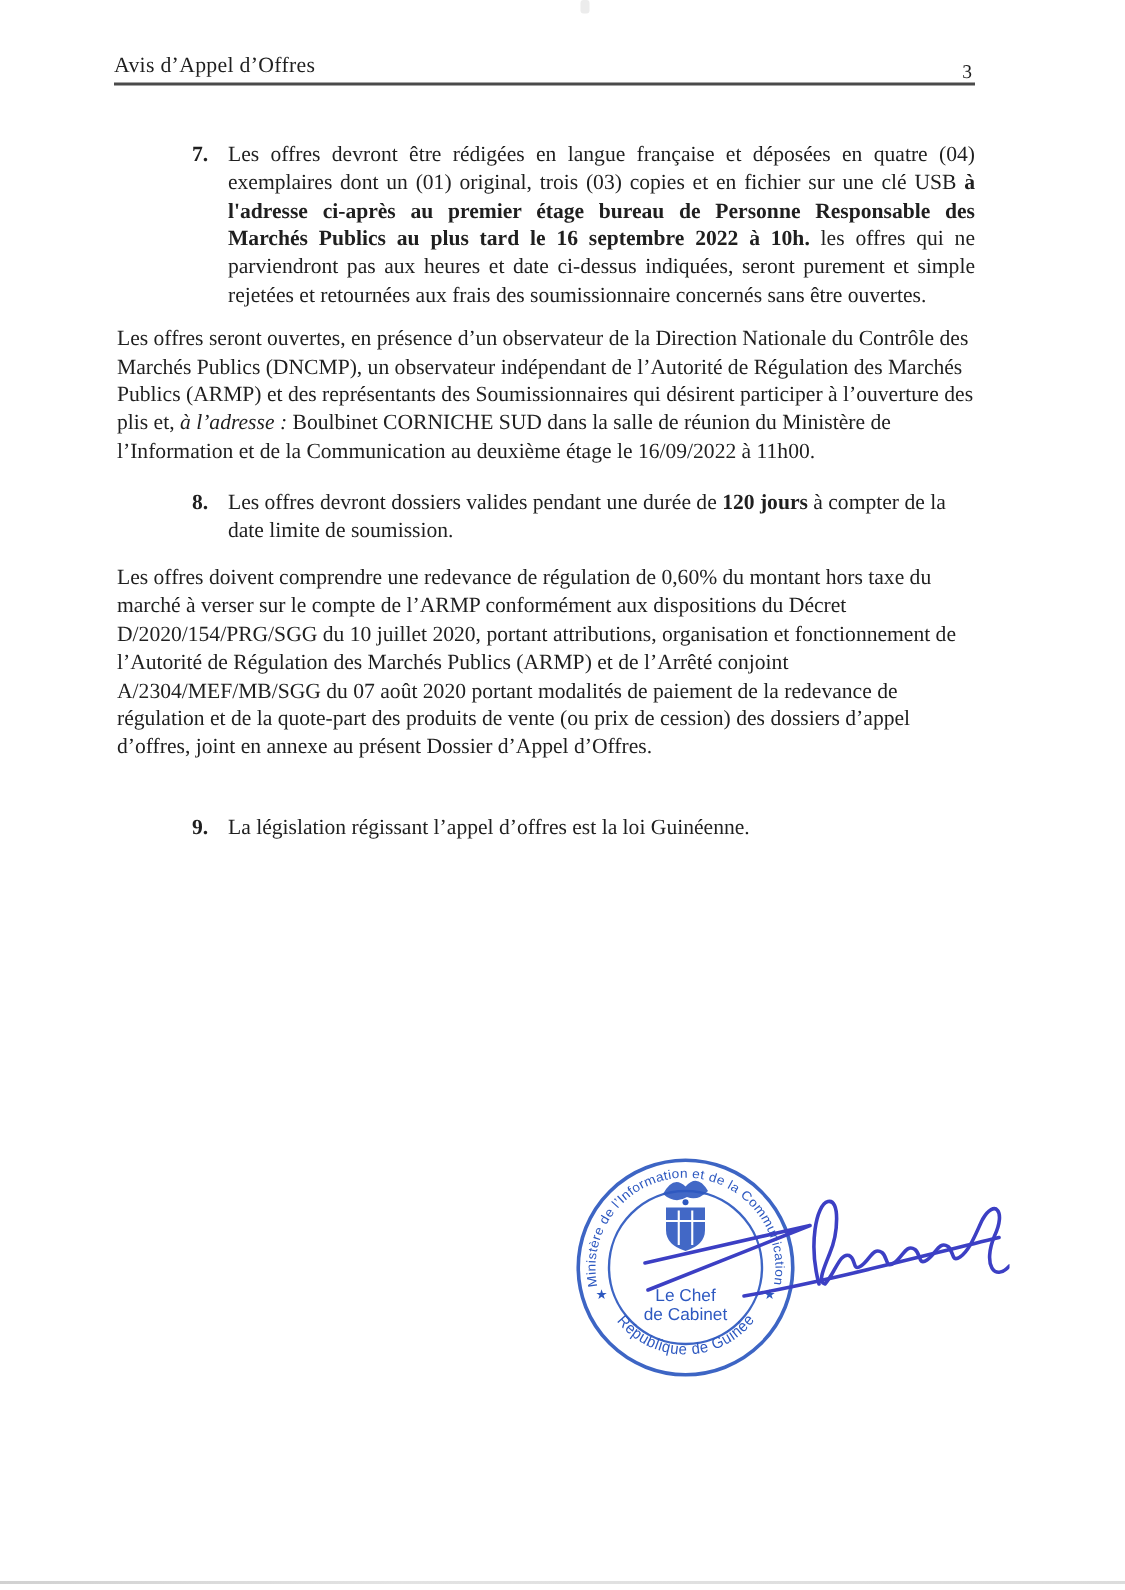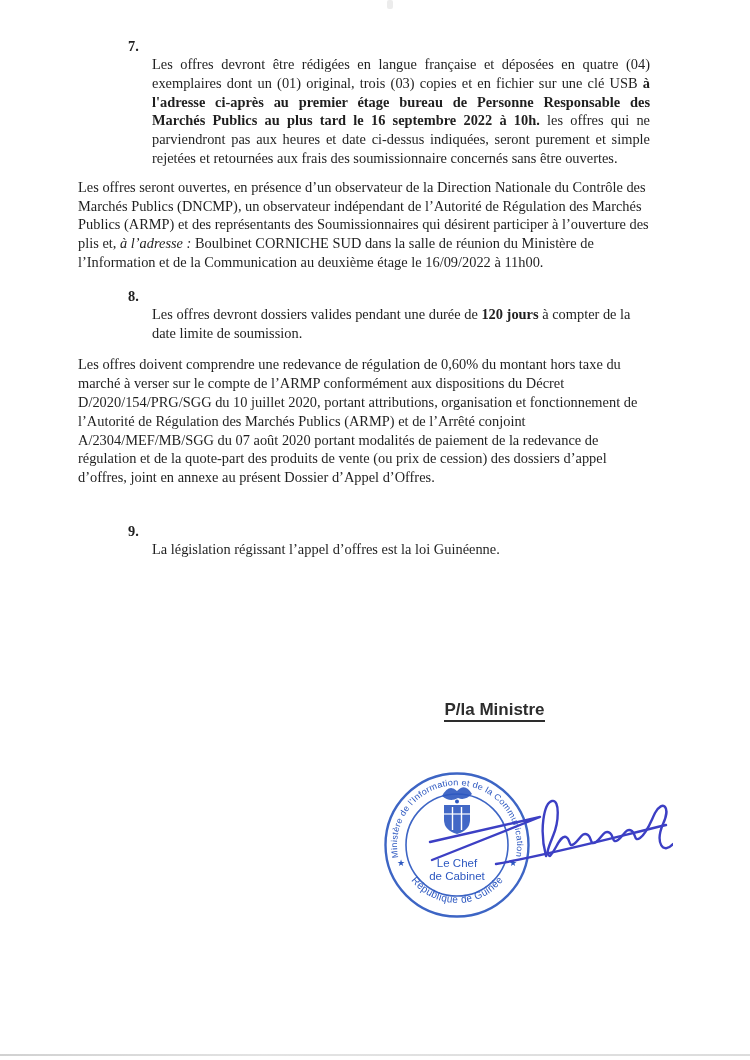--- a/index.html
+++ b/index.html
@@ -25,21 +25,21 @@
     margin-left:78px;margin-right:95px;
     font-size:14.4px;line-height:18.8px;
     text-align:left;
   }
   .clause{
     margin-left:128px;margin-right:100px;
     font-size:14.4px;line-height:18.8px;
     display:flex;
   }
   .clause .num{flex:none;width:24px;font-weight:bold;}
-  .clause .ctext{flex:1;margin-top:18px;}
+  .clause .ctext{flex:1;}
   .clause-7 .ctext{text-align:justify;}
   .mt-c7{margin-top:37px;}
   .mt-open{margin-top:10px;}
   .mt-guar{margin-top:7px;}
   .mt-c8{margin-top:15px;}
   .mt-fee{margin-top:13px;}
   .mt-c9{margin-top:35px;}
   .b{font-weight:bold;}
   .i{font-style:italic;}
   
@@ -70,20 +70,24 @@
     background:#ececec;border-radius:2px;
   }
 </style>
 </head>
 <body>
 
 <div class="page">
 
   <div class="scan-smudge"></div>
 
+  <div class="header">
+    <span class="title">Avis d’Appel d’Offres</span>
+    <span class="pagenum">3</span>
+  </div>
 
   <div class="clause clause-7 mt-c7">
     <span class="num">7.</span>
     <span class="ctext"><span>Les offres devront être rédigées en langue française et déposées en quatre (04) exemplaires dont un (01) original, trois (03) copies et en fichier sur une clé USB </span><span class="b">à l'adresse ci-après au premier étage bureau de Personne Responsable des Marchés Publics au plus tard le 16 septembre 2022 à 10h.</span><span> les offres qui ne parviendront pas aux heures et date ci-dessus indiquées, seront purement et simple rejetées et retournées aux frais des soumissionnaire concernés sans être ouvertes.</span></span>
   </div>
 
   <div class="para mt-open"><span>Les offres seront ouvertes, en présence d’un observateur de la Direction Nationale du Contrôle des Marchés Publics (DNCMP), un observateur indépendant de l’Autorité de Régulation des Marchés Publics (ARMP) et des représentants des Soumissionnaires qui désirent participer à l’ouverture des plis et, </span><span class="i">à l’adresse :</span><span> Boulbinet CORNICHE SUD dans la salle de réunion du Ministère de l’Information et de la Communication au deuxième étage le 16/09/2022 à 11h00.</span></div>
 
 
   <div class="clause mt-c8">
@@ -91,21 +95,20 @@
     <span class="ctext"><span>Les offres devront dossiers valides pendant une durée de </span><span class="b">120 jours</span><span> à compter de la date limite de soumission.</span></span>
   </div>
 
   <div class="para mt-fee"><span>Les offres doivent comprendre une redevance de régulation de 0,60% du montant hors taxe du marché à verser sur le compte de l’ARMP conformément aux dispositions du Décret D/2020/154/PRG/SGG du 10 juillet 2020, portant attributions, organisation et fonctionnement de l’Autorité de Régulation des Marchés Publics (ARMP) et de l’Arrêté conjoint A/2304/MEF/MB/SGG du 07 août 2020 portant modalités de paiement de la redevance de régulation et de la quote-part des produits de vente (ou prix de cession) des dossiers d’appel d’offres, joint en annexe au présent Dossier d’Appel d’Offres.</span></div>
 
   <div class="clause mt-c9">
     <span class="num">9.</span>
     <span class="ctext"><span>La législation régissant l’appel d’offres est la loi Guinéenne.</span></span>
   </div>
 
-  <div class="sig-title sig-title1"><span class="ul">P/la Ministre</span></div>
 
   <div class="stamp-wrap">
     <svg width="150" height="150" viewBox="0 0 150 150">
       <g stroke="#2d58c0" fill="none" opacity="0.92">
         <circle cx="75" cy="75" r="71.5" stroke-width="2.4"></circle>
         <circle cx="75" cy="75" r="51" stroke-width="1.6"></circle>
       </g>
       <defs>
         <path id="arcTop" d="M 17 90.5 A 60 60 0 1 1 133 90.5"></path>
         <path id="arcBottom" d="M 26.9 107.4 A 58 58 0 0 0 123.1 107.4"></path>

